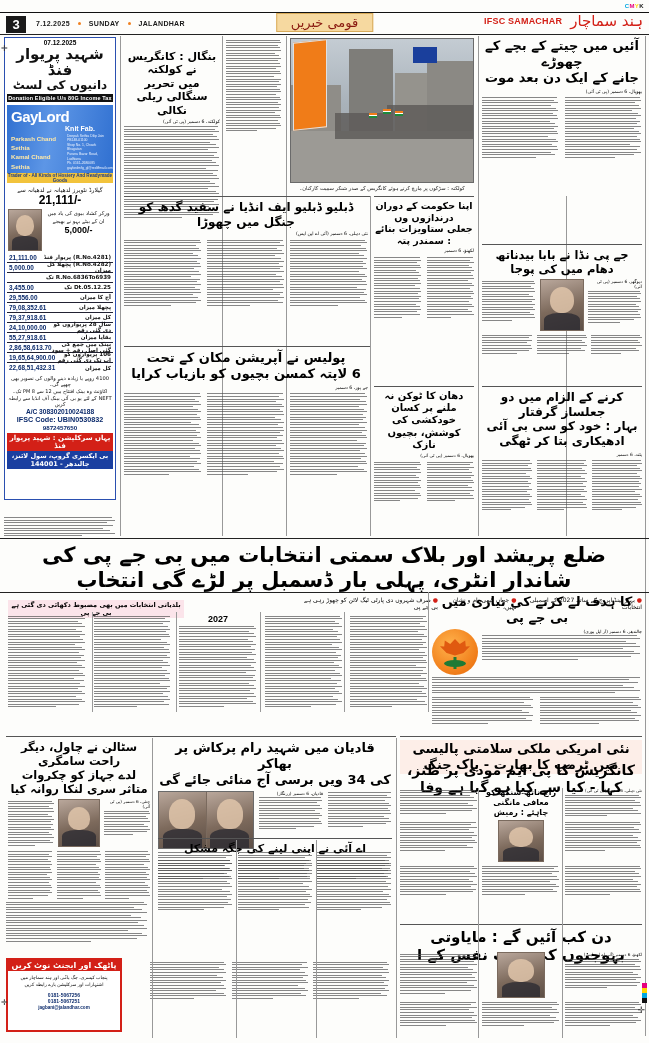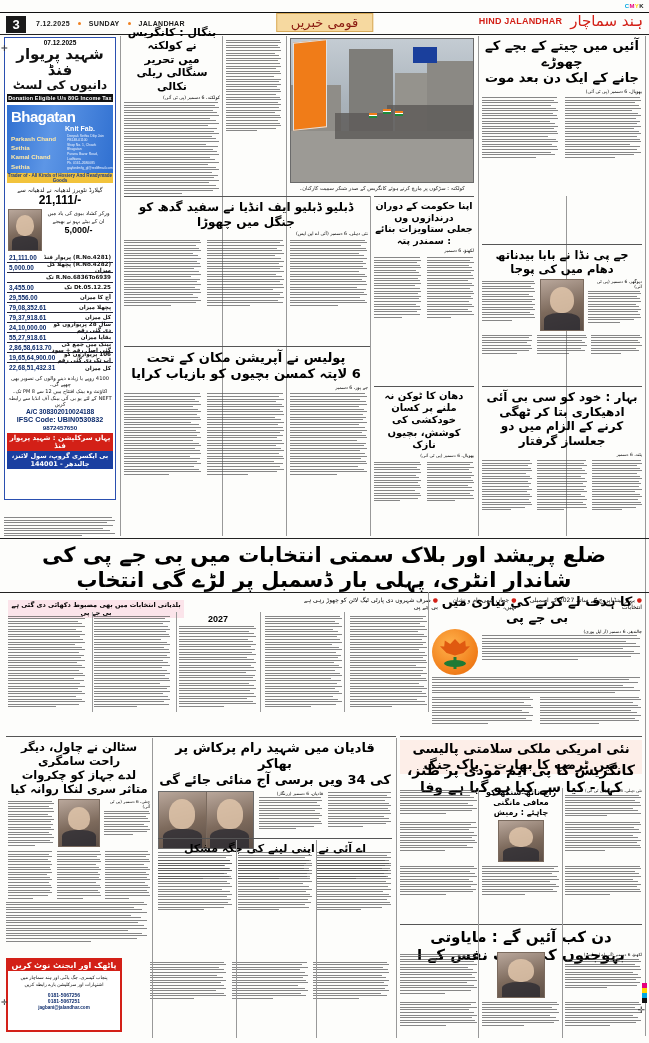--- a/index.html
+++ b/index.html
@@ -189,21 +189,21 @@
     <div class="dateline">
       <span>7.12.2025</span>
       <span class="dot"></span>
       <span>SUNDAY</span>
       <span class="dot"></span>
       <span>JALANDHAR</span>
     </div>
   </div>
   <div class="qaumi">قومی خبریں</div>
   <div class="brandwrap">
-    <span class="brand-en">HIND JALANDHAR</span>
+    <span class="brand-en">IFSC SAMACHAR</span>
     <span class="brand-ur">ہند سماچار</span>
   </div>
   <div class="rule" style="top:34px;"></div>
 
   <div class="vline" style="left:120px;  top:36px;  height:500px;"></div>
   <div class="vline" style="left:222px;  top:36px;  height:500px;"></div>
   <div class="vline" style="left:286px;  top:36px;  height:500px;"></div>
   <div class="vline" style="left:370px;  top:196px; height:340px;"></div>
   <div class="vline" style="left:478px;  top:36px;  height:500px;"></div>
   <div class="vline" style="left:566px;  top:196px; height:340px;"></div>
@@ -212,21 +212,21 @@
   <div class="col adbox" style="left:4px; top:37px; width:112px; height:463px;">
 
     <div style="text-align:center;font-size:6.5px;font-weight:bold;padding-top:1px;">07.12.2025</div>
 
     <div class="ad-ur" style="font-size:15px;line-height:1.05;margin-top:1px;">شہید پریوار فنڈ</div>
     <div class="ad-ur" style="font-size:12px;line-height:1.1;">دانیوں کی لسٹ</div>
 
     <div class="ad-band" style="margin:2px 2px 0;">Donation Eligible U/s 80G Income Tax</div>
 
     <div class="gaylord" style="margin:3px 2px; height:78px; padding:3px 4px;">
-      <div class="gl-name">Bhagatan</div>
+      <div class="gl-name">GayLord</div>
       <div class="gl-sub">Knit Fab.</div>
       <div style="display:flex;justify-content:space-between;margin-top:2px;">
         <div class="gl-ppl">
           <div>Parkash Chand Sethia</div>
           <div>Kamal Chand Sethia</div>
           <div>Poonam Chand Sethia</div>
         </div>
         <div style="font-size:3.4px;color:#eaf2ff;text-align:left;line-height:1.35;white-space:pre-line;width:42px;">Deepak Sethia  Dilip Jain
 PB148-01100
 Shop No. 1, Chowk Bhagatan
@@ -323,21 +323,21 @@
         <i style="width:99%"></i>
         <i style="width:92%"></i>
         <i style="width:97%"></i>
       <i style="width:88%"></i>
         <i style="width:95%"></i>
         <i style="width:99%"></i>
         <i style="width:70%"></i>
     </div>
   </div>
 
-  <div class="col" style="left:124px; top:26px; width:96px;">
+  <div class="col" style="left:124px; top:50px; width:96px;">
     <div class="hl s2">
       <div>بنگال : کانگریس نے کولکتہ</div>
       <div>میں تحریر سنگالی ریلی نکالی</div>
     </div>
     <div class="urdu" style="font-size:4.6px;margin-top:2px;">کولکتہ، 6 دسمبر (پی ٹی آئی)</div>
     <div class="lines dense" style="margin-top:2px;">
       <i style="width:98%"></i>
         <i style="width:95%"></i>
         <i style="width:99%"></i>
         <i style="width:93%"></i>
@@ -883,22 +883,22 @@
           <i style="width:97%"></i>
           <i style="width:99%"></i>
           <i style="width:60%"></i>
       </div>
     </div>
   </div>
 
   <div class="hline" style="left:482px; top:386px; width:160px;"></div>
   <div class="col" style="left:482px; top:390px; width:160px;">
     <div class="hl s2" style="font-size:12px;">
+      <div>کرنے کے الزام میں دو جعلساز گرفتار</div>
       <div>بہار : خود کو سی بی آئی ادھیکاری بتا کر ٹھگی</div>
-      <div>کرنے کے الزام میں دو جعلساز گرفتار</div>
     </div>
     <div class="urdu" style="font-size:4.4px;margin-top:3px;">پٹنہ، 6 دسمبر</div>
     <div style="display:flex;gap:5px;margin-top:2px;">
       <div class="lines dense" style="flex:1;">
         <i style="width:96%"></i>
           <i style="width:99%"></i>
           <i style="width:91%"></i>
           <i style="width:97%"></i>
         <i style="width:99%"></i>
           <i style="width:88%"></i>

